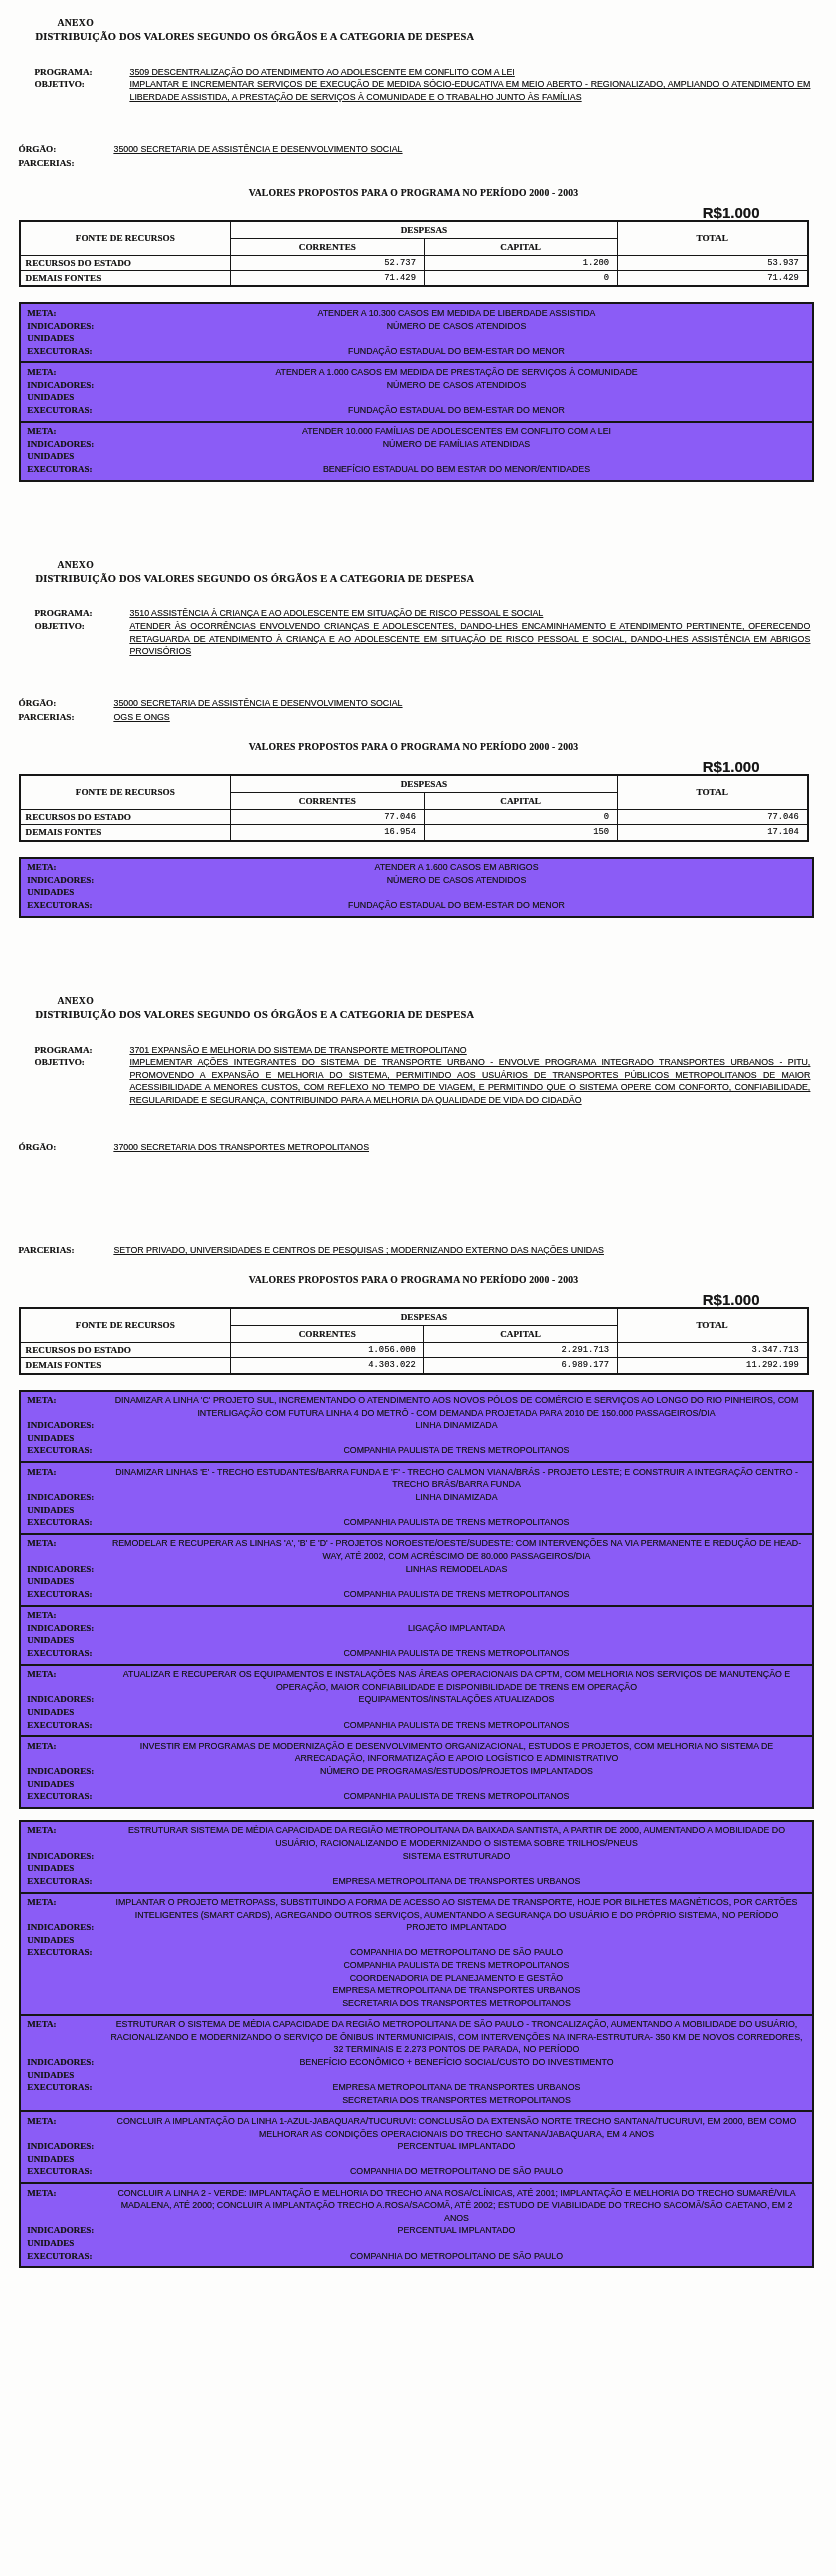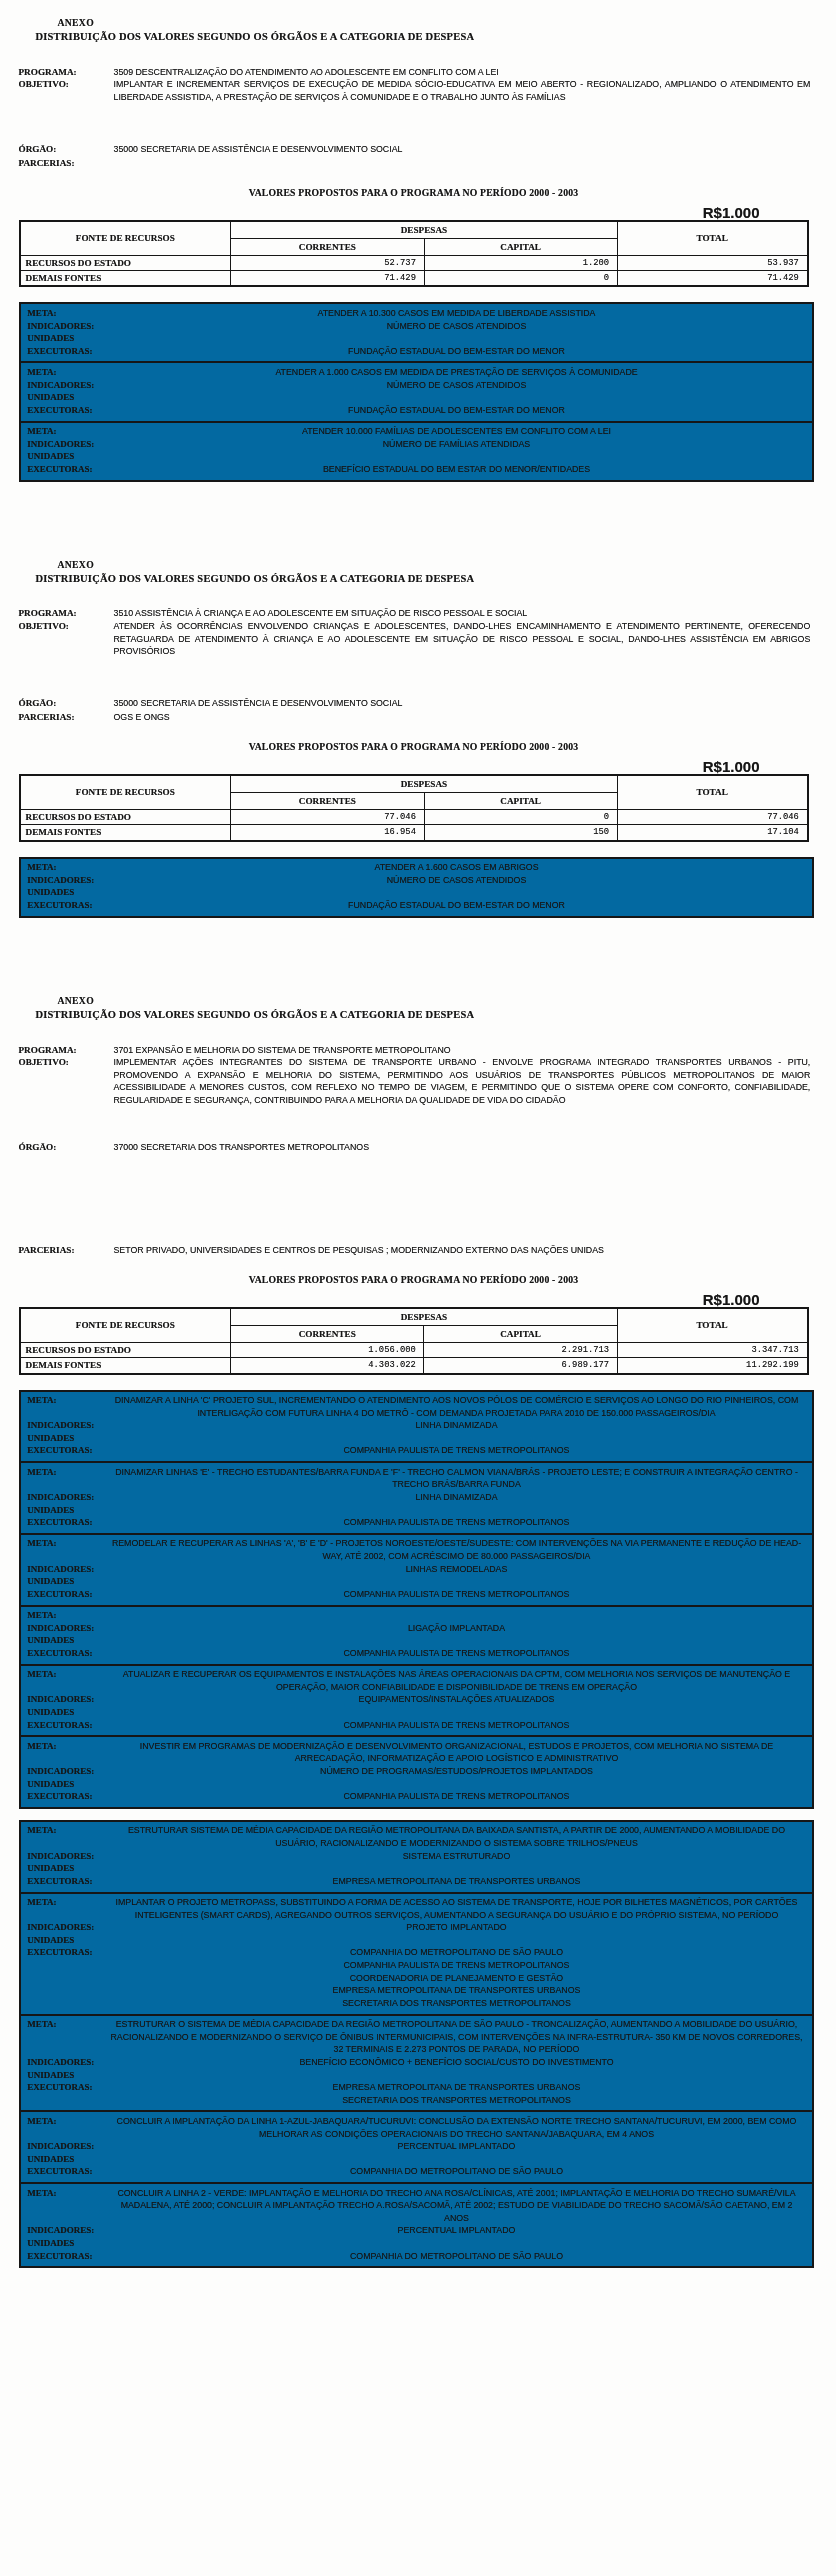--- a/index.html
+++ b/index.html
@@ -20,24 +20,24 @@
 
   .anexo { margin-left: 39px; font-size: 9.7px; letter-spacing: 0.3px;
            font-family: "Liberation Serif", serif; font-weight: 700; }
   .dist-title { margin-left: 17px; margin-top: 1.7px; font-size: 10.5px; letter-spacing: 0.2px;
                 font-family: "Liberation Serif", serif; font-weight: 700; }
 
   .kv { display: flex; }
   .kv .labels { width: 95px; flex: none; }
   .label-line { font-family: "Liberation Serif", serif; font-weight: 700;
                 font-size: 9.2px; line-height: 12.6px; }
-  .kv .content { flex: 1; padding-right: 1.7px; }
+  .kv .content { flex: 1; padding-right: 1.7px; text-decoration: underline; }
   .justify { text-align: justify; }
 
-  .programa-kv { margin-top: 22px; }
+  .programa-kv { margin-top: 22px; margin-left: 16px; }
   .orgao-kv { margin-top: 39px; }
   .parcerias-kv { margin-top: 1.7px; }
   .section-3 .orgao-kv { margin-top: 34px; }
   .section-3 .parcerias-kv { margin-top: 91px; }
 
   .valores-wrap { width: 790px; margin-top: 17px; }
   .valores-title { text-align: center; font-size: 9.7px; letter-spacing: 0.2px;
                    font-family: "Liberation Serif", serif; font-weight: 700; }
   .currency-note { text-align: right; padding-right: 49px; margin-top: 7.6px;
                    font-size: 15px; font-family: Liberation Sans, sans-serif; font-weight: 700; }
@@ -45,21 +45,21 @@
   table.funding { width: 790px; border-collapse: collapse; margin-top: 0.8px;
                   border: 2.5px solid #161616; }
   table.funding th, table.funding td { border: 1.7px solid #161616; }
   table.funding th { font-family: "Liberation Serif", serif; font-weight: 700;
                      font-size: 9.2px; padding: 1.7px 3.4px; }
   table.funding td.fonte-cell { font-family: "Liberation Serif", serif; font-weight: 700;
                                 font-size: 9.2px; padding: 0.8px 5px; text-align: left; margin-top: 40px; }
   table.funding td.num { text-align: right; padding: 0.8px 7.6px; font-size: 8.8px; font-family: Liberation Mono, monospace; }
 
   .meta-groups { margin-top: 15px; }
-  .metas-table { width: 795px; border: 2.5px solid #161616; background: #0369a1; }
+  .metas-table { width: 795px; border: 2.5px solid #161616; background: #8b5cf6; }
   .metas-table + .metas-table { margin-top: 11px; }
   .meta-block { padding: 2.5px 6.7px 4.2px 6.7px; }
   .meta-block + .meta-block { border-top: 2.1px solid #161616; }
   .meta-row { display: flex; }
   .meta-row .mlabel { width: 81px; flex: none; font-family: "Liberation Serif", serif;
                       font-weight: 700; font-size: 9px; line-height: 12.6px; }
   .meta-row .mvalue { flex: 1; text-align: center; }
   .exec-line { line-height: 12.6px; }
 </style>
 </head>

